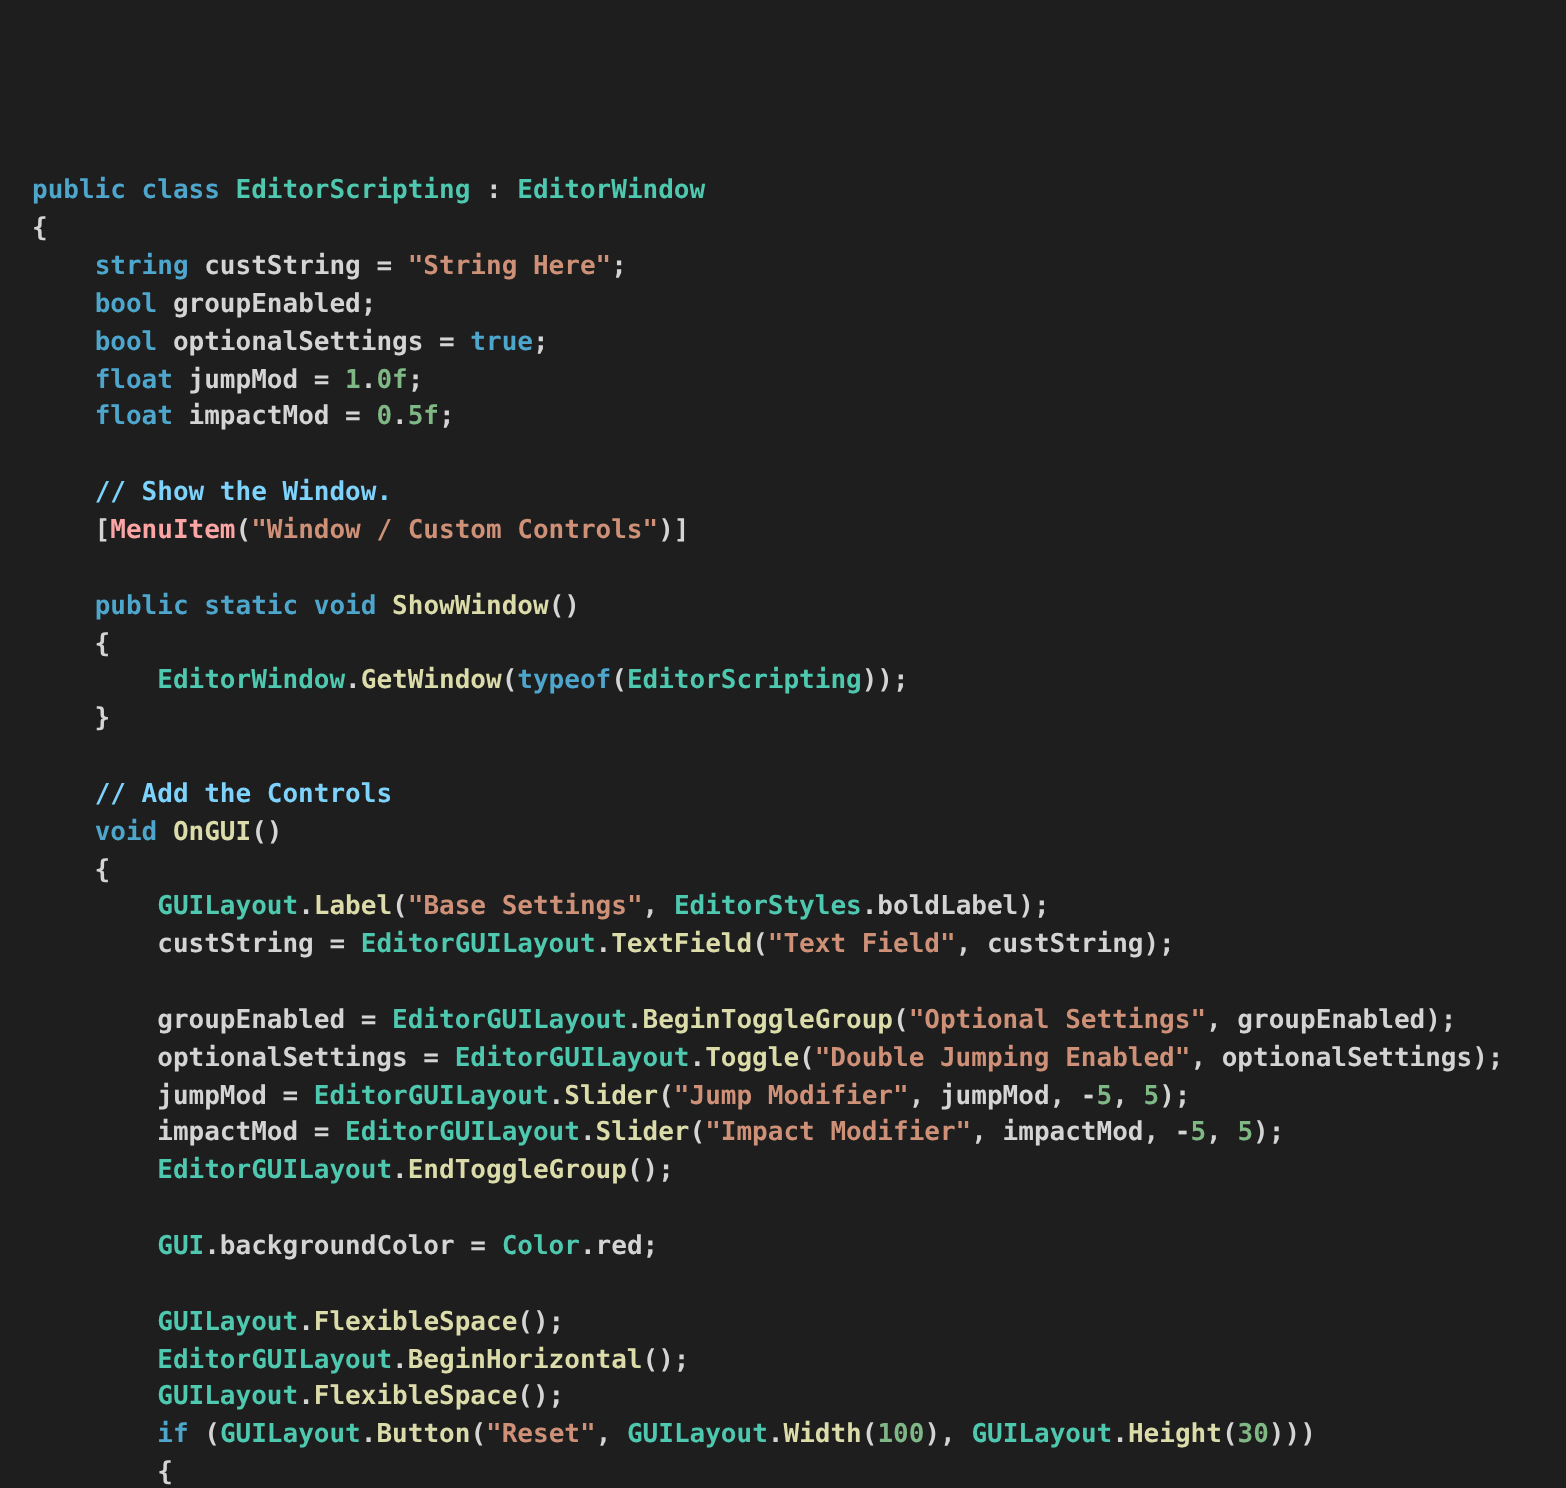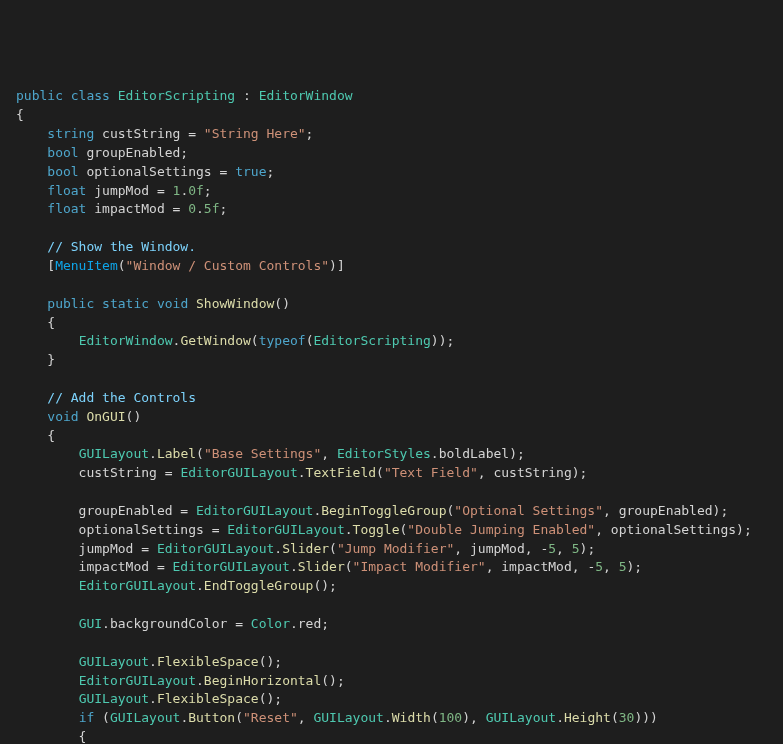--- a/index.html
+++ b/index.html
@@ -7,27 +7,27 @@
       background: #1e1e1e;
       color: #d4d4d4;
       font-family: 'Menlo', 'Monaco', 'Consolas', monospace;
       font-size: 13px;
       line-height: 1.45;
       padding: 12px 16px;
       width: 783px;
       white-space: pre;
     }
     .code-container { display: block; }
-    .line { display: block; }
+    .line { display: block; font-weight: bold; }
     .kw { color: #4ea6cc; }
     .method { color: #dcdcaa; }
     .str { color: #ce9178; }
     .num { color: #7fb785; }
     .comment { color: #7dd3fc; }
-    .attr { color: #0ea5e9; }
+    .attr { color: #fca5a5; }
     .punct { color: #d4d4d4; }
     .ident { color: #d4d4d4; text-align: center; }
     .classname { color: #4ec9b0; }
   </style>
 </head>
 <body>
 
 
 
 <div class="code-container"><span class="line"><span class="kw">public</span><span class="punct"> </span><span class="kw">class</span><span class="punct"> </span><span class="classname">EditorScripting</span><span class="punct"> : </span><span class="classname">EditorWindow</span></span><span class="line"><span class="punct">{</span></span><span class="line"><span class="punct">    </span><span class="kw">string</span><span class="ident"> custString = </span><span class="str">"String Here"</span><span class="punct">;</span></span><span class="line"><span class="punct">    </span><span class="kw">bool</span><span class="ident"> groupEnabled;</span></span><span class="line"><span class="punct">    </span><span class="kw">bool</span><span class="ident"> optionalSettings = </span><span class="kw">true</span><span class="punct">;</span></span><span class="line"><span class="punct">    </span><span class="kw">float</span><span class="ident"> jumpMod = </span><span class="num">1</span><span class="punct">.</span><span class="num">0f</span><span class="punct">;</span></span><span class="line"><span class="punct">    </span><span class="kw">float</span><span class="ident"> impactMod = </span><span class="num">0</span><span class="punct">.</span><span class="num">5f</span><span class="punct">;</span></span><span class="line"><span class="punct"> </span></span><span class="line"><span class="punct">    </span><span class="comment">// Show the Window.</span></span><span class="line"><span class="punct">    [</span><span class="attr">MenuItem</span><span class="punct">(</span><span class="str">"Window / Custom Controls"</span><span class="punct">)]</span></span><span class="line"><span class="punct"> </span></span><span class="line"><span class="punct">    </span><span class="kw">public</span><span class="punct"> </span><span class="kw">static</span><span class="punct"> </span><span class="kw">void</span><span class="punct"> </span><span class="method">ShowWindow</span><span class="punct">()</span></span><span class="line"><span class="punct">    {</span></span><span class="line"><span class="punct">        </span><span class="classname">EditorWindow</span><span class="punct">.</span><span class="method">GetWindow</span><span class="punct">(</span><span class="kw">typeof</span><span class="punct">(</span><span class="classname">EditorScripting</span><span class="punct">));</span></span><span class="line"><span class="punct">    }</span></span><span class="line"><span class="punct"> </span></span><span class="line"><span class="punct">    </span><span class="comment">// Add the Controls</span></span><span class="line"><span class="punct">    </span><span class="kw">void</span><span class="punct"> </span><span class="method">OnGUI</span><span class="punct">()</span></span><span class="line"><span class="punct">    {</span></span><span class="line"><span class="punct">        </span><span class="classname">GUILayout</span><span class="punct">.</span><span class="method">Label</span><span class="punct">(</span><span class="str">"Base Settings"</span><span class="punct">, </span><span class="classname">EditorStyles</span><span class="ident">.boldLabel);</span></span><span class="line"><span class="ident">        custString = </span><span class="classname">EditorGUILayout</span><span class="punct">.</span><span class="method">TextField</span><span class="punct">(</span><span class="str">"Text Field"</span><span class="ident">, custString);</span></span><span class="line"><span class="punct"> </span></span><span class="line"><span class="ident">        groupEnabled = </span><span class="classname">EditorGUILayout</span><span class="punct">.</span><span class="method">BeginToggleGroup</span><span class="punct">(</span><span class="str">"Optional Settings"</span><span class="ident">, groupEnabled);</span></span><span class="line"><span class="ident">        optionalSettings = </span><span class="classname">EditorGUILayout</span><span class="punct">.</span><span class="method">Toggle</span><span class="punct">(</span><span class="str">"Double Jumping Enabled"</span><span class="ident">, optionalSettings);</span></span><span class="line"><span class="ident">        jumpMod = </span><span class="classname">EditorGUILayout</span><span class="punct">.</span><span class="method">Slider</span><span class="punct">(</span><span class="str">"Jump Modifier"</span><span class="ident">, jumpMod, -</span><span class="num">5</span><span class="punct">, </span><span class="num">5</span><span class="punct">);</span></span><span class="line"><span class="ident">        impactMod = </span><span class="classname">EditorGUILayout</span><span class="punct">.</span><span class="method">Slider</span><span class="punct">(</span><span class="str">"Impact Modifier"</span><span class="ident">, impactMod, -</span><span class="num">5</span><span class="punct">, </span><span class="num">5</span><span class="punct">);</span></span><span class="line"><span class="punct">        </span><span class="classname">EditorGUILayout</span><span class="punct">.</span><span class="method">EndToggleGroup</span><span class="punct">();</span></span><span class="line"><span class="punct"> </span></span><span class="line"><span class="punct">        </span><span class="classname">GUI</span><span class="ident">.backgroundColor = </span><span class="classname">Color</span><span class="ident">.red;</span></span><span class="line"><span class="punct"> </span></span><span class="line"><span class="punct">        </span><span class="classname">GUILayout</span><span class="punct">.</span><span class="method">FlexibleSpace</span><span class="punct">();</span></span><span class="line"><span class="punct">        </span><span class="classname">EditorGUILayout</span><span class="punct">.</span><span class="method">BeginHorizontal</span><span class="punct">();</span></span><span class="line"><span class="punct">        </span><span class="classname">GUILayout</span><span class="punct">.</span><span class="method">FlexibleSpace</span><span class="punct">();</span></span><span class="line"><span class="punct">        </span><span class="kw">if</span><span class="punct"> (</span><span class="classname">GUILayout</span><span class="punct">.</span><span class="method">Button</span><span class="punct">(</span><span class="str">"Reset"</span><span class="punct">, </span><span class="classname">GUILayout</span><span class="punct">.</span><span class="method">Width</span><span class="punct">(</span><span class="num">100</span><span class="punct">), </span><span class="classname">GUILayout</span><span class="punct">.</span><span class="method">Height</span><span class="punct">(</span><span class="num">30</span><span class="punct">)))</span></span><span class="line"><span class="punct">        {</span></span></div>

